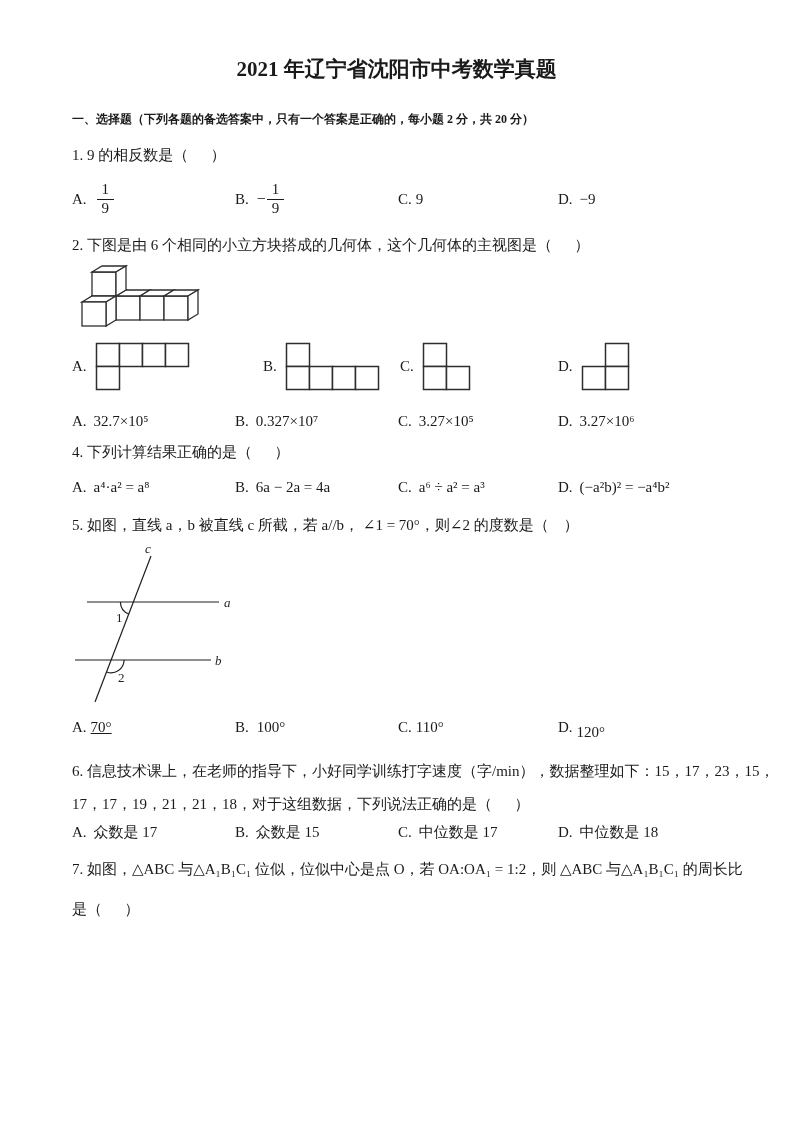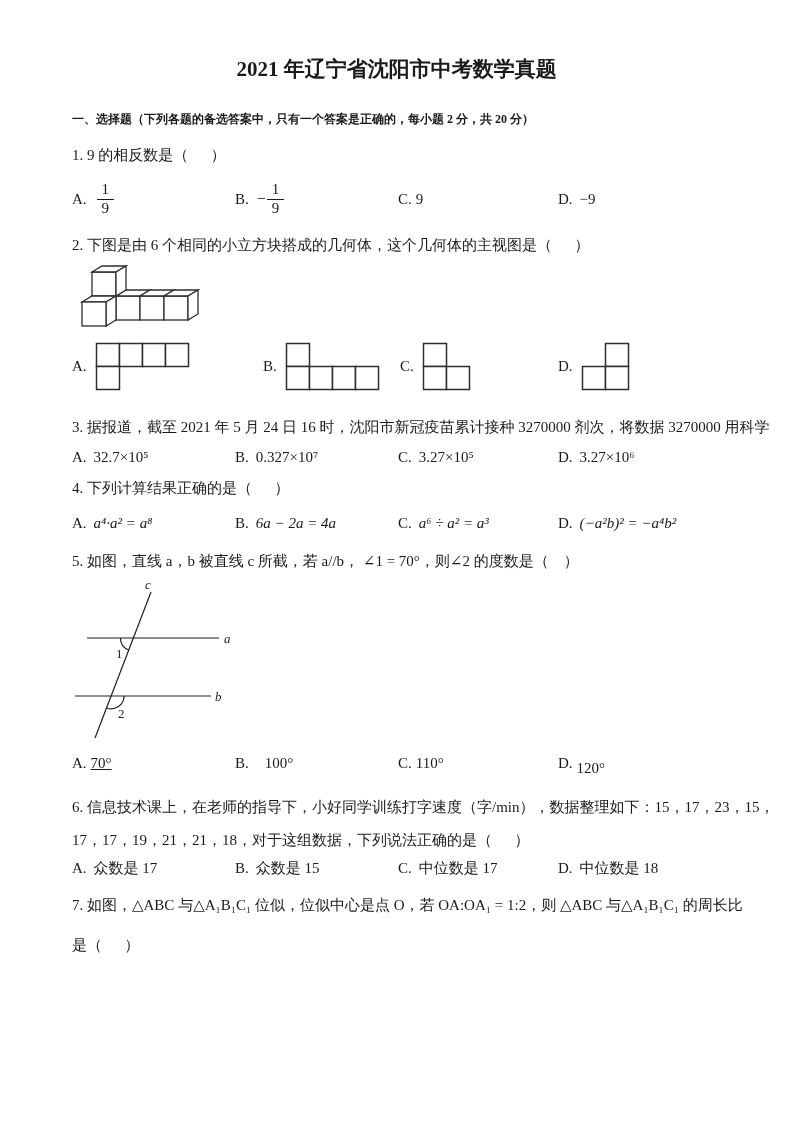--- a/index.html
+++ b/index.html
@@ -11,21 +11,21 @@
   .page{width:793px;height:820px;box-sizing:border-box;padding:54px 20px 0 72px;background:#fff;}
   .title{font-size:21px;font-weight:700;text-align:center;line-height:30px;margin:0 52px 24px 0;white-space:pre;}
   .section-header{font-size:12px;font-weight:700;line-height:23px;margin:0 0 14px 0;white-space:pre;}
   .stem{font-size:15px;line-height:21px;white-space:pre;}
   .tline{font-size:15px;white-space:pre;}
   
   .opts{display:grid;grid-template-columns:163px 163px 160px 1fr;align-items:center;font-size:15px;}
   .opt{display:flex;align-items:center;}
   .olabel{white-space:pre;}
   .oval{white-space:pre;margin-left:7px;}
-  .math{font-style:italic;text-align:center;}
+  .math{text-align:center;}
   
   .fsign{margin-left:8px;font-size:16px;}
   .frac{display:inline-flex;flex-direction:column;align-items:center;vertical-align:middle;line-height:1.05;margin-left:7px;}
   .frac.nosign{margin-left:10px;}
   .fnum{padding:0 5px 1px 5px;border-bottom:1.3px solid #1a1a1a;}
   .fden{padding:1px 5px 0 5px;}
   
   .figwrap{display:block;}
   .cube-fig polygon, .cube-fig rect{fill:#ffffff;stroke:#2e2e2e;stroke-width:1.3;stroke-linejoin:miter;}
   .gridfig rect{fill:#ffffff;stroke:#2e2e2e;stroke-width:1.5;}
@@ -139,21 +139,20 @@
       <span class="olabel">D.</span>
       <svg class="gridfig" style="margin-left:8px;" width="49" height="49" viewBox="-1.5 -1.5 49 49">
           <rect x="23" y="0" width="23" height="23"></rect>
           <rect x="0" y="23" width="23" height="23"></rect>
           <rect x="23" y="23" width="23" height="23"></rect>
         </svg>
     </div>
   </div>
 
   <div id="q3-lines">
-    <div class="tline">3. 据报道，截至 2021 年 5 月 24 日 16 时，沈阳市新冠疫苗累计接种 3270000 剂次，将数据 3270000 用科学</div>
   </div>
   <div class="opts" id="q3-opts">
     <div class="opt">
         <span class="olabel">A.</span>
         <span class="oval">32.7×10⁵</span>
       </div>
     <div class="opt">
         <span class="olabel">B.</span>
         <span class="oval">0.327×10⁷</span>
       </div>
@@ -200,21 +199,21 @@
     <text x="44" y="80">1</text>
     <text x="46" y="140">2</text>
   </svg>
   <div class="opts" id="q5-opts">
     <div class="opt">
         <span class="olabel">A.</span>
         <span class="oval" style="margin-left:4px;text-decoration:underline;">70°</span>
       </div>
     <div class="opt">
         <span class="olabel">B.</span>
-        <span class="oval" style="margin-left:16px;">100°</span>
+        <span class="oval" style="margin-left:8px;">100°</span>
       </div>
     <div class="opt">
         <span class="olabel">C.</span>
         <span class="oval" style="margin-left:4px;">110°</span>
       </div>
     <div class="opt">
         <span class="olabel">D.</span>
         <span class="oval" style="margin-left:4px;margin-top:11px;">120°</span>
       </div>
   </div>

